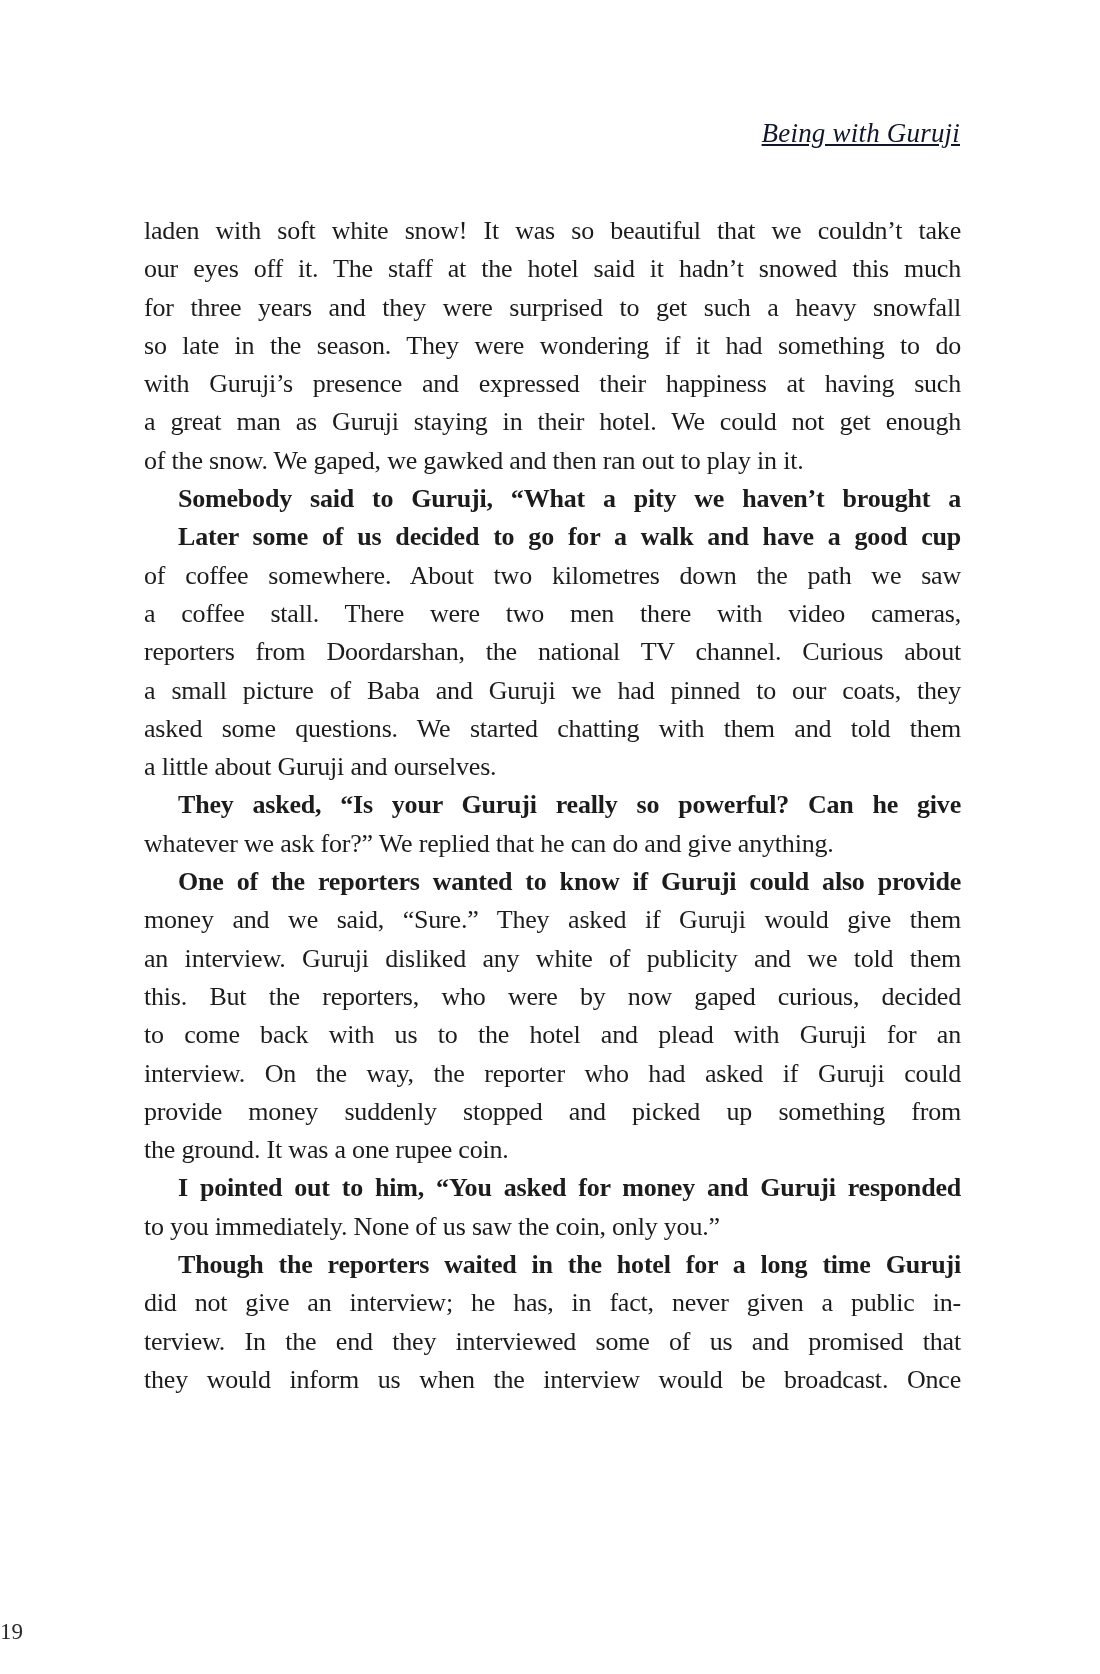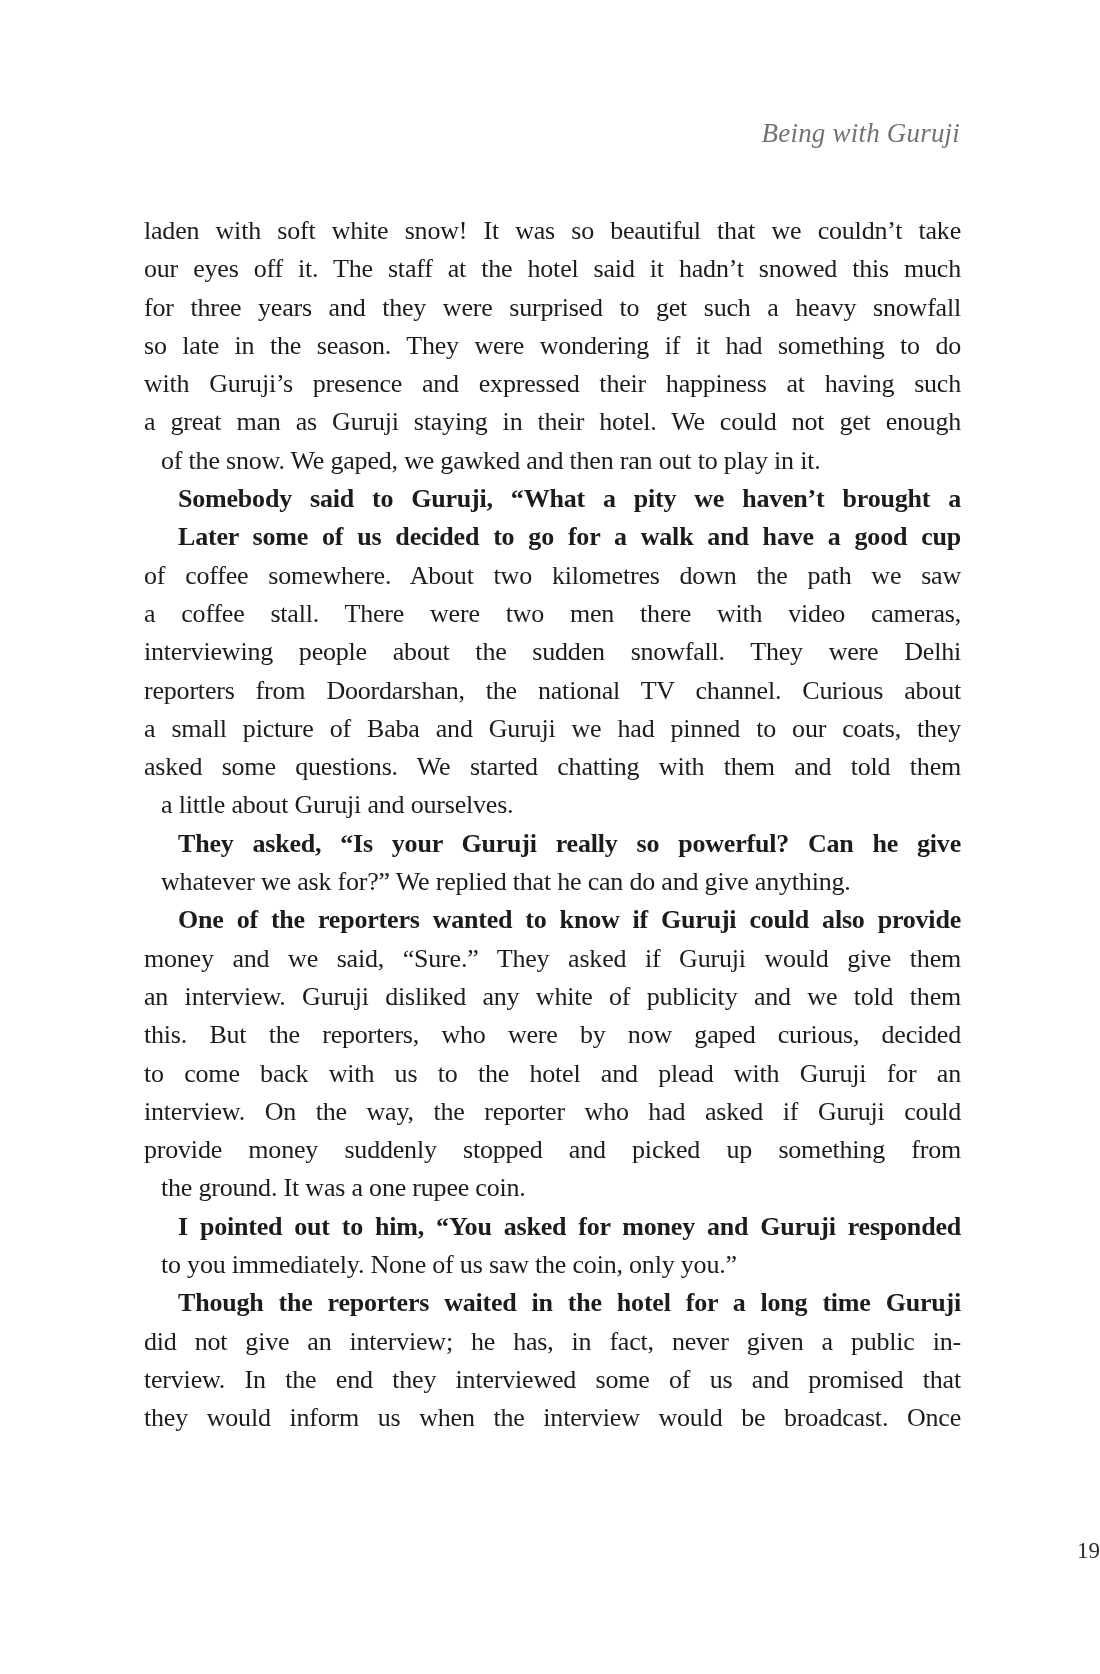--- a/index.html
+++ b/index.html
@@ -14,52 +14,52 @@
       overflow: hidden;
       font-family: "Liberation Serif", "DejaVu Serif", serif;
       color: #1c1c1c;
     }
     .running-head {
       position: absolute;
       top: 118px;
       right: 140px;
       font-style: italic;
       font-size: 27px;
-      color: #737373;
+      color: #0f172a;
       letter-spacing: 0.2px;
+      text-decoration: underline;
     }
     .body-text {
       position: absolute;
       top: 212px;
       left: 144px;
       width: 817px;
     }
     .line {
       height: 38.3px;
       font-size: 26px;
       line-height: 38.3px;
       white-space: nowrap;
       text-align: justify;
       text-align-last: justify;
       letter-spacing: -0.2px;
     }
     .line.last {
       text-align-last: left;
-      margin-left: 17px;
     }
     .line.indent {
       padding-left: 34px;
       font-weight: bold;
     }
     .page-number {
       position: absolute;
-      top: 1538px;
+      top: 1619px;
       left: 0;
       width: 1100px;
-      text-align: right;
+      text-align: left;
       font-size: 23px;
       color: #2a2a2a;
     }
   </style>
 </head>
 <body>
 
 <div class="running-head">Being with Guruji</div>
 
 <div class="body-text" id="body-text">
@@ -67,21 +67,20 @@
     <div class="line">our eyes off it. The staff at the hotel said it hadn’t snowed this much</div>
     <div class="line">for three years and they were surprised to get such a heavy snowfall</div>
     <div class="line">so late in the season. They were wondering if it had something to do</div>
     <div class="line">with Guruji’s presence and expressed their happiness at having such</div>
     <div class="line">a great man as Guruji staying in their hotel. We could not get enough</div>
     <div class="line last">of the snow. We gaped, we gawked and then ran out to play in it.</div>
     <div class="line indent">Somebody said to Guruji, “What a pity we haven’t brought a</div>
     <div class="line indent">Later some of us decided to go for a walk and have a good cup</div>
     <div class="line">of coffee somewhere. About two kilometres down the path we saw</div>
     <div class="line">a coffee stall. There were two men there with video cameras,</div>
-    <div class="line">interviewing people about the sudden snowfall. They were Delhi</div>
     <div class="line">reporters from Doordarshan, the national TV channel. Curious about</div>
     <div class="line"> a small picture of Baba and Guruji we had pinned to our coats, they</div>
     <div class="line">asked some questions. We started chatting with them and told them</div>
     <div class="line last">a little about Guruji and ourselves.</div>
     <div class="line indent">They asked, “Is your Guruji really so powerful? Can he give</div>
     <div class="line last">whatever we ask for?” We replied that he can do and give anything.</div>
     <div class="line indent">One of the reporters wanted to know if Guruji could also provide</div>
     <div class="line">money and we said, “Sure.” They asked if Guruji would give them</div>
     <div class="line">an interview. Guruji disliked any white of publicity and we told them</div>
     <div class="line">this. But the reporters, who were by now gaped curious, decided</div>

